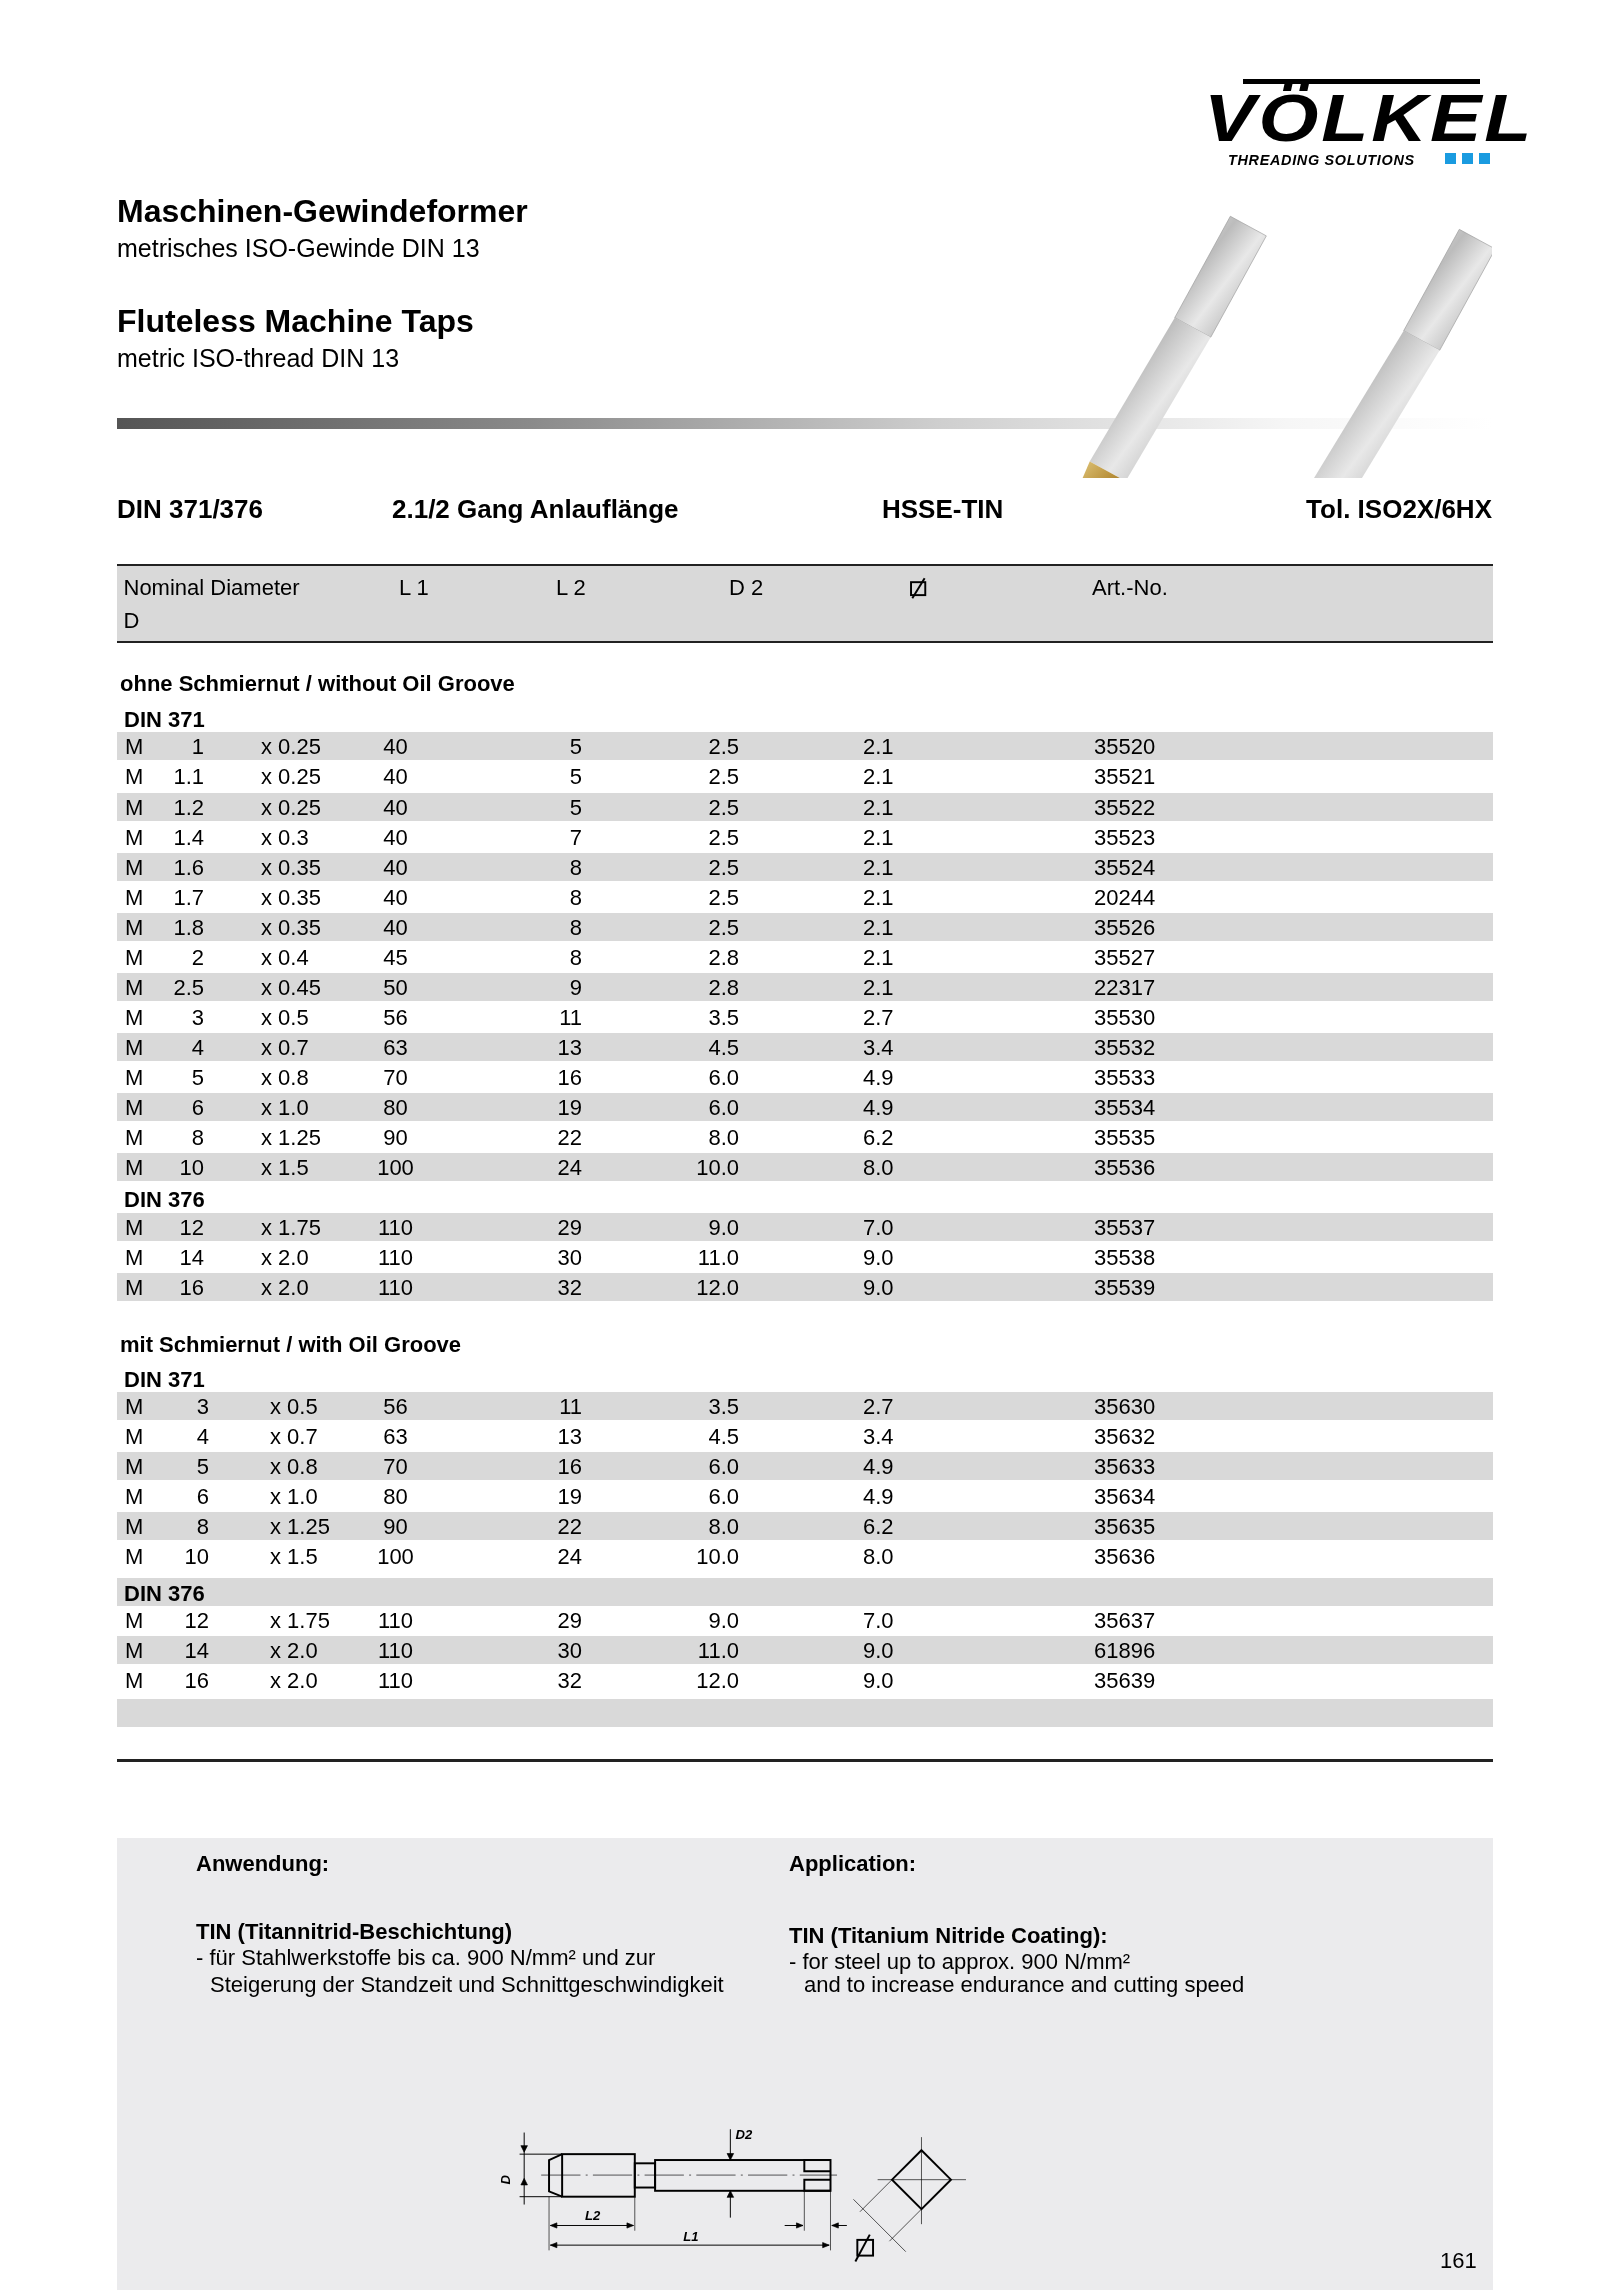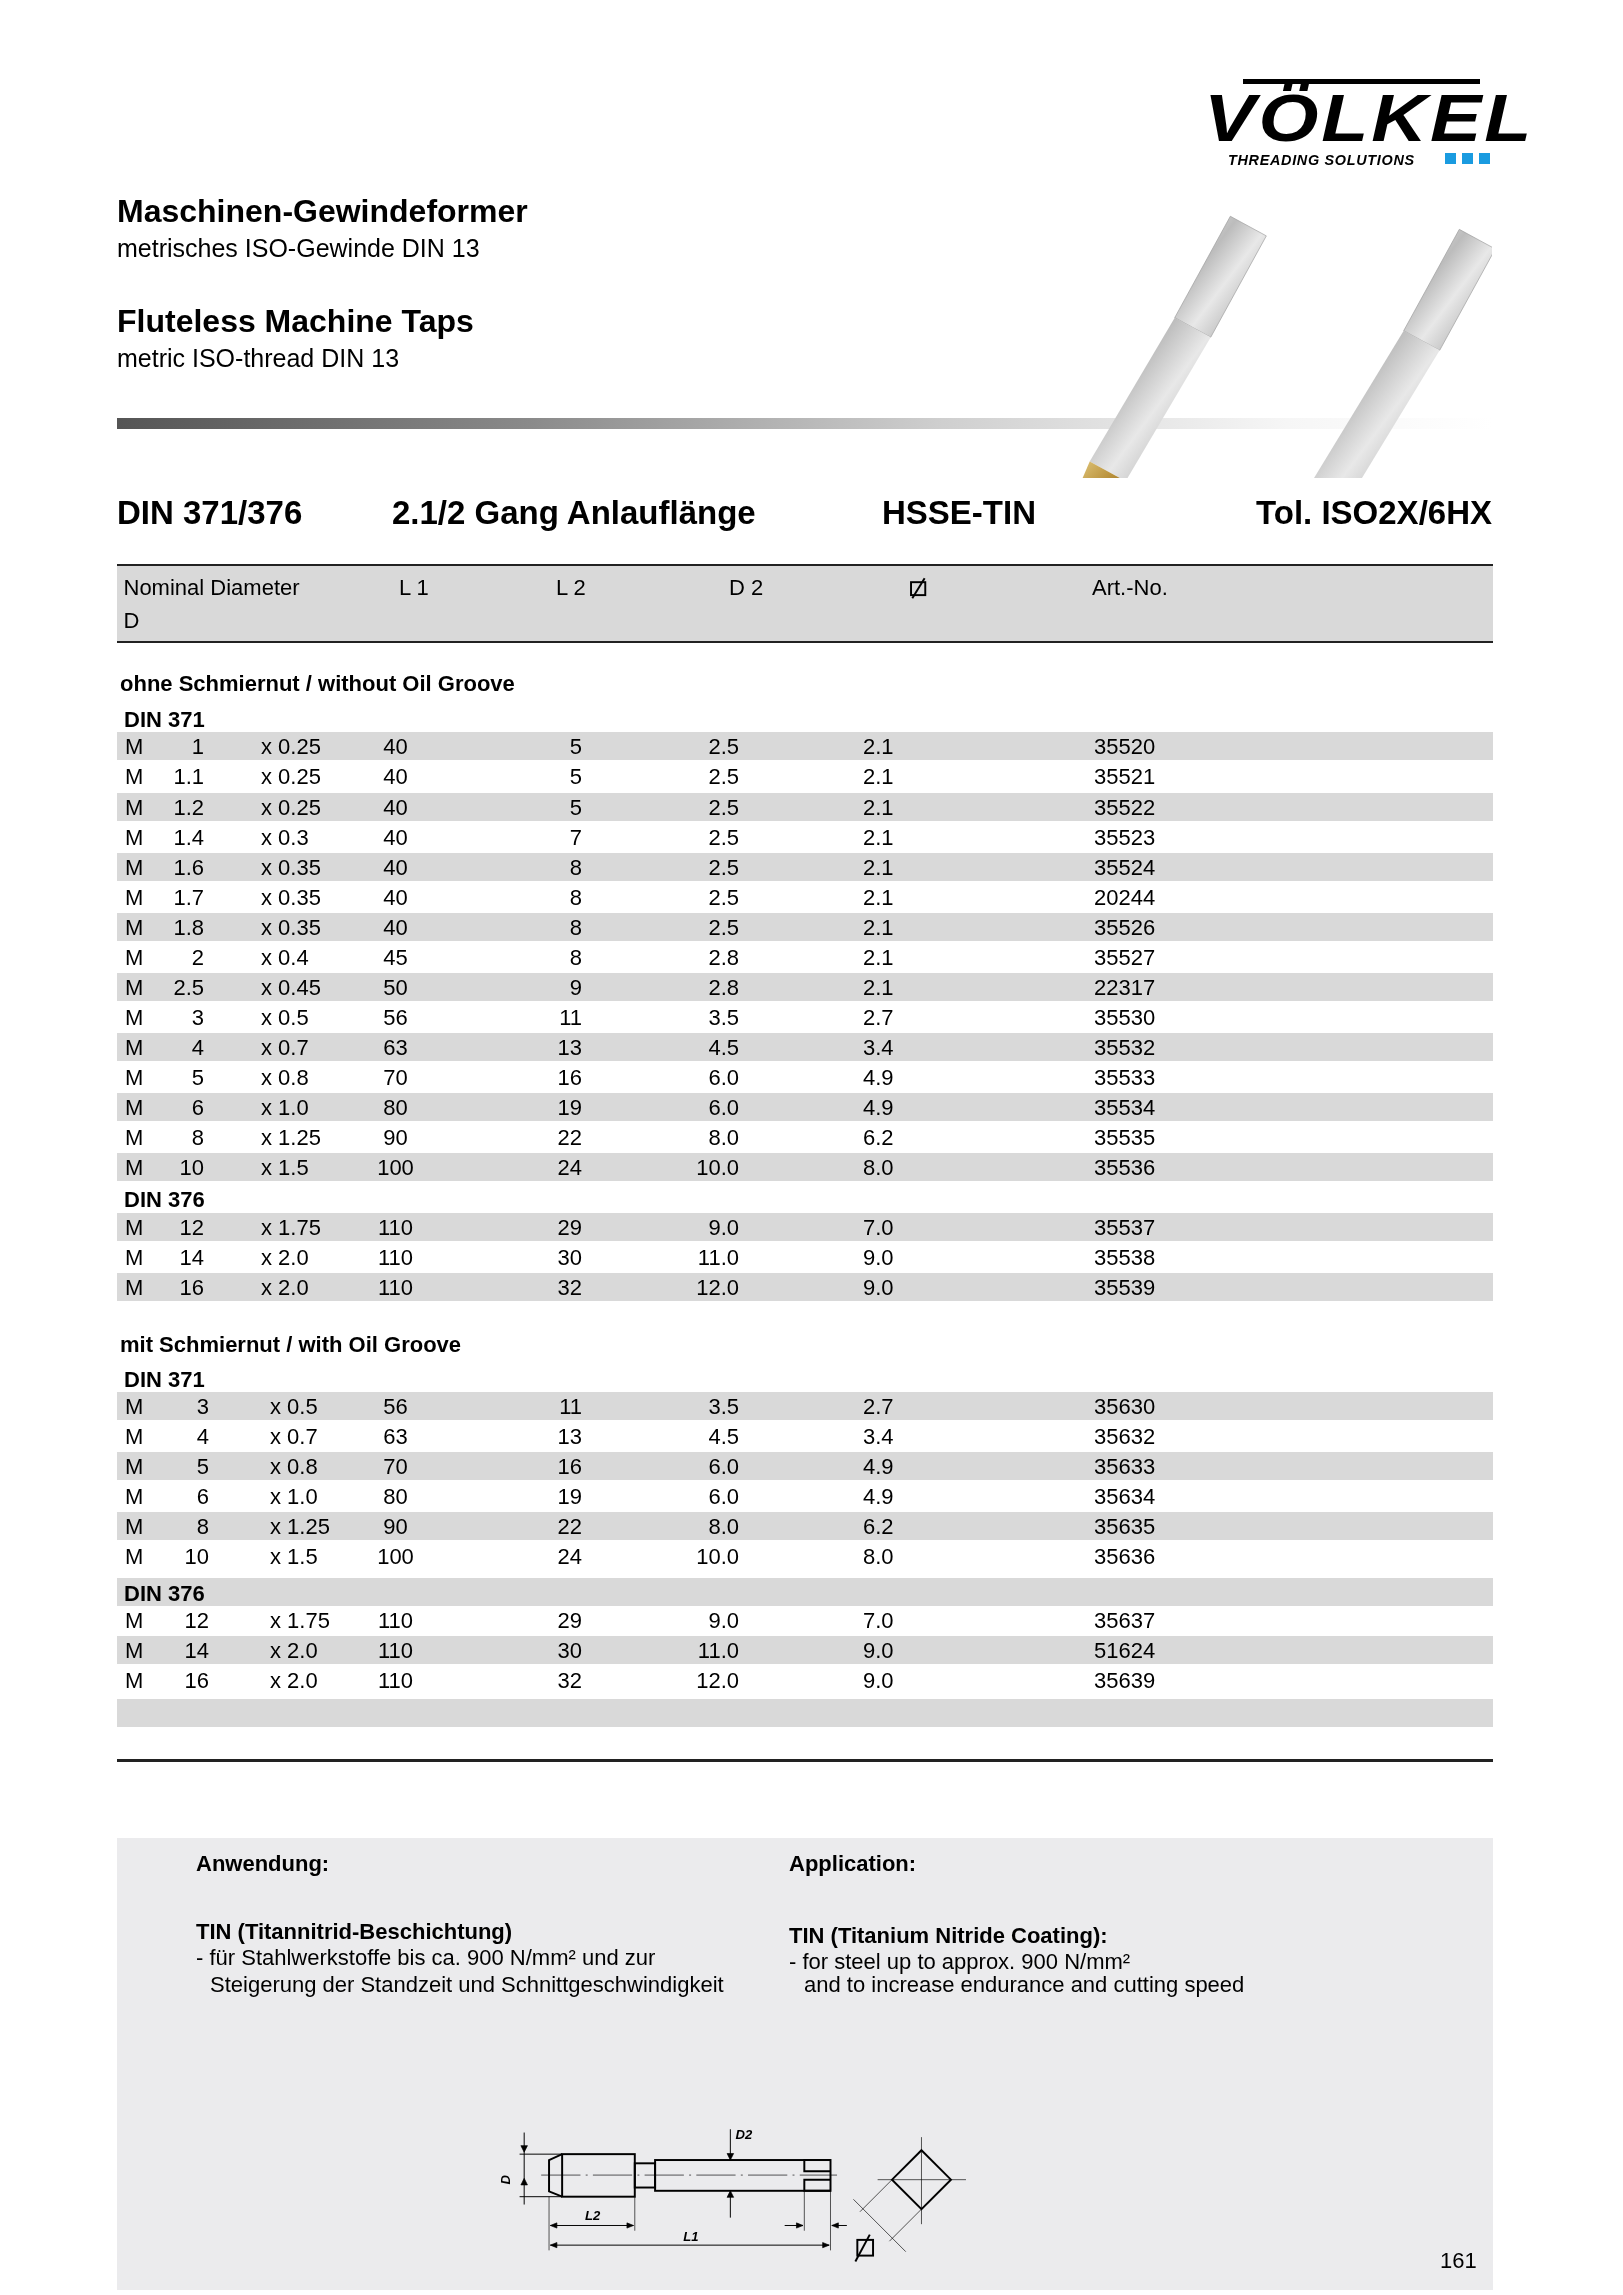--- a/index.html
+++ b/index.html
@@ -19,21 +19,21 @@
   .title-de { left: 117px; top: 193px; font-size: 32px; font-weight: 700; }
   .sub-de { left: 117px; top: 234px; font-size: 25px; }
   .title-en { left: 117px; top: 303px; font-size: 32px; font-weight: 700; }
   .sub-en { left: 117px; top: 344px; font-size: 25px; }
 
   .hero-bar { left: 117px; top: 418px; width: 1376px; height: 10.5px;
     background: linear-gradient(90deg, #555 0%, #8a8a8a 30%, #cfcfcf 60%, #f6f6f6 85%, #ffffff 100%); }
 
   .taps { left: 707px; top: 190px; width: 785px; height: 288px; }
 
-  .spec { top: 494px; font-size: 33px; font-weight: 700; }
+  .spec { top: 494px; font-size: 26px; font-weight: 700; }
 
   .hdr { left: 117px; top: 564px; width: 1376px; height: 79px; background: #d9d9d9;
     border-top: 2.6px solid #222; border-bottom: 2.6px solid #222; box-sizing: border-box; }
   .hcell { position: absolute; font-size: 22px; top: 9.2px; }
 
   .section-title { left: 120px; font-size: 22px; font-weight: 700; }
   .din { left: 124px; font-size: 22px; font-weight: 700; }
 
   .row { position: absolute; left: 117px; width: 1376px; height: 28px; }
   .row.shade { background: #d9d9d9; }
@@ -387,21 +387,21 @@
       <span class="c-art">35637</span>
     </div>
     <div class="row shade" style="top: 1636px;">
       <span class="c-m">M</span>
       <span class="c-d" style="left:46px">14</span>
       <span class="c-p" style="left:153px">x 2.0</span>
       <span class="c-l1">110</span>
       <span class="c-l2">30</span>
       <span class="c-d2">11.0</span>
       <span class="c-sq">9.0</span>
-      <span class="c-art">51624</span>
+      <span class="c-art">61896</span>
     </div>
     <div class="row" style="top: 1666px;">
       <span class="c-m">M</span>
       <span class="c-d" style="left:46px">16</span>
       <span class="c-p" style="left:153px">x 2.0</span>
       <span class="c-l1">110</span>
       <span class="c-l2">32</span>
       <span class="c-d2">12.0</span>
       <span class="c-sq">9.0</span>
       <span class="c-art">35639</span>

